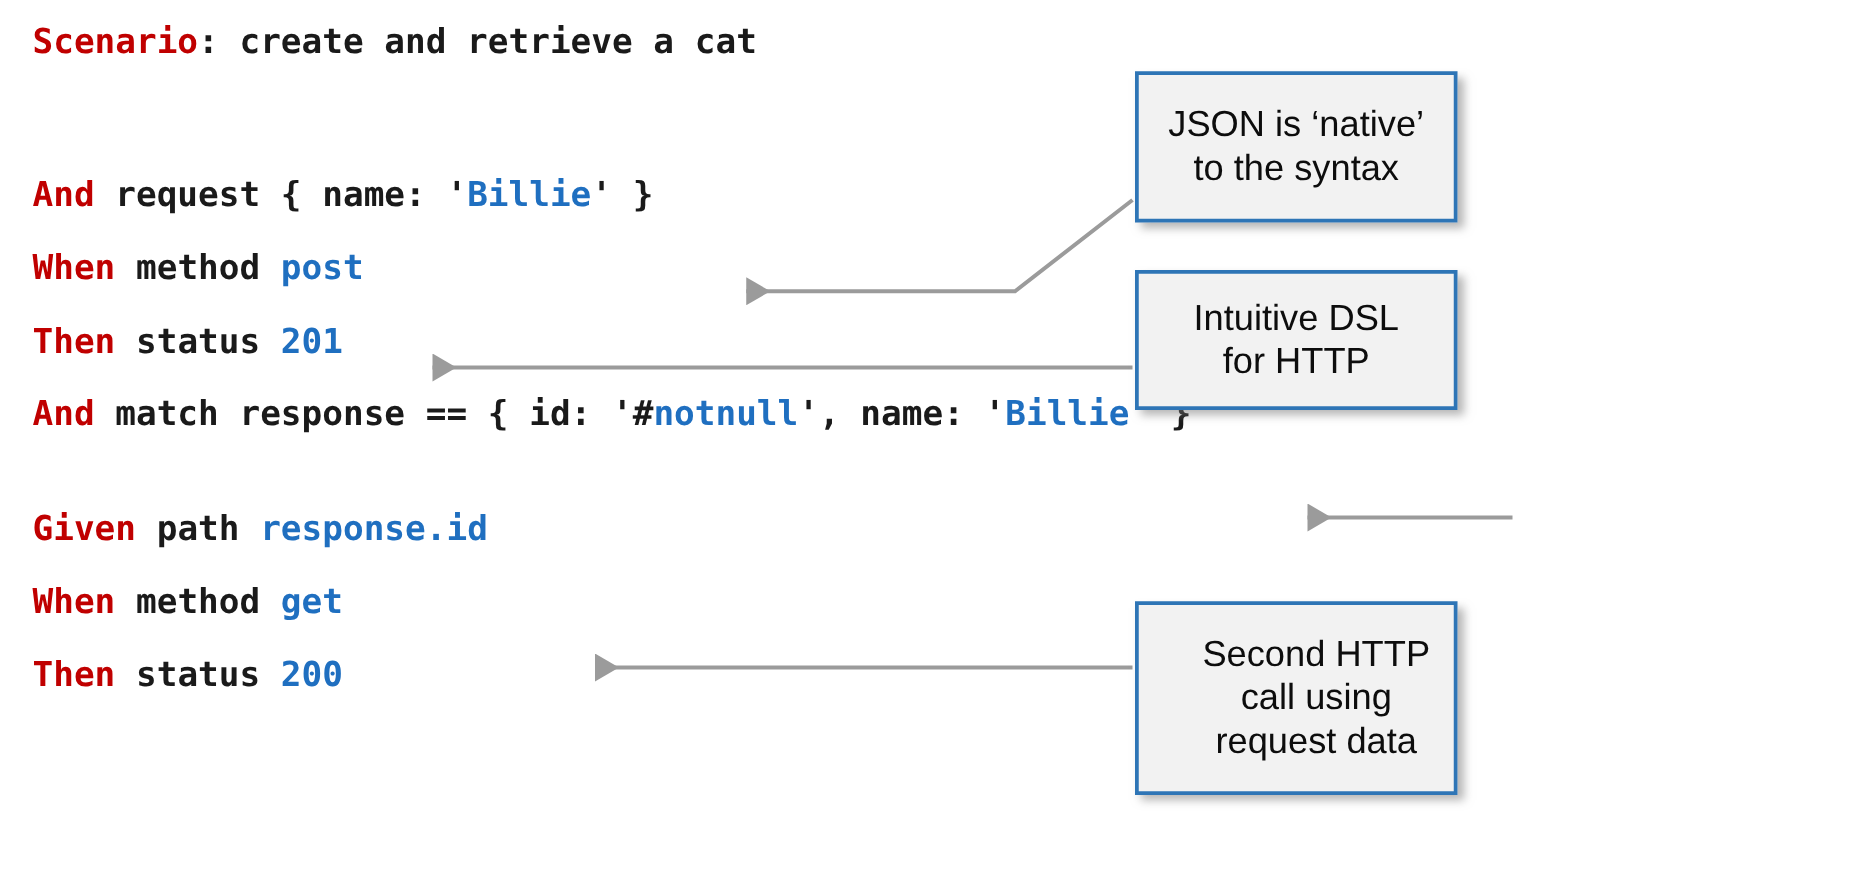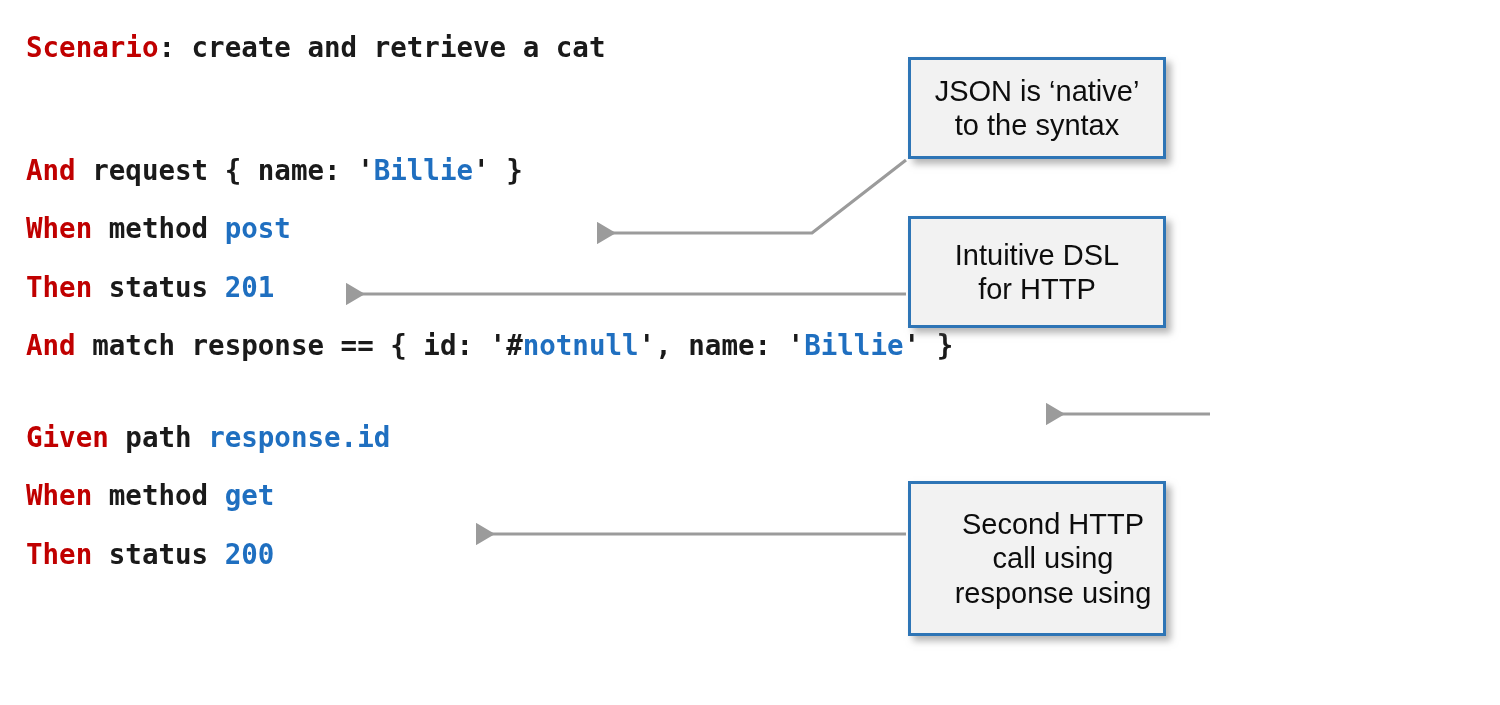--- a/index.html
+++ b/index.html
@@ -13,21 +13,21 @@
     height: 705px;
     background: #ffffff;
     overflow: hidden;
     font-family: "Liberation Sans", sans-serif;
   }
 
   
   .code-block {
     position: absolute;
     left: 26px;
-    top: 34px;
+    top: 20px;
     width: 1040px;
   }
   .code-line {
     font-family: "DejaVu Sans Mono", "Liberation Mono", monospace;
     font-size: 27.5px;
     font-weight: bold;
     line-height: 1;
     color: #1a1a1a;
     white-space: pre;
     letter-spacing: 0px;
@@ -50,21 +50,21 @@
     justify-content: center;
     text-align: center;
     color: #0d0d0d;
     font-family: "Liberation Sans", sans-serif;
     font-size: 29px;
     line-height: 1.18;
     padding: 4px 8px;
   }
   .callout span { display: block; }
 
-  #callout-json     { left: 908px; top: 57px;  width: 258px; height: 102px; }
+  #callout-json     { left: 908px; top: 57px;  width: 258px; height: 121px; }
   #callout-dsl      { left: 908px; top: 216px; width: 258px; height: 112px; }
   #callout-payload  { left: 1212px; top: 336px; width: 258px; height: 151px; }
   #callout-second   { left: 908px; top: 481px; width: 258px; height: 155px; padding-left: 40px; }
 
   
   .connector {
     position: absolute;
     left: 0;
     top: 0;
     width: 1500px;
@@ -142,17 +142,17 @@
       <span>Intuitive DSL</span>
       <span>for HTTP</span>
     </div>
   </div>
 
 
   <div class="callout" id="callout-second">
     <div>
       <span>Second HTTP</span>
       <span>call using</span>
-      <span>response using</span>
+      <span>request data</span>
     </div>
   </div>
 
 </div>
 
 </body></html>

